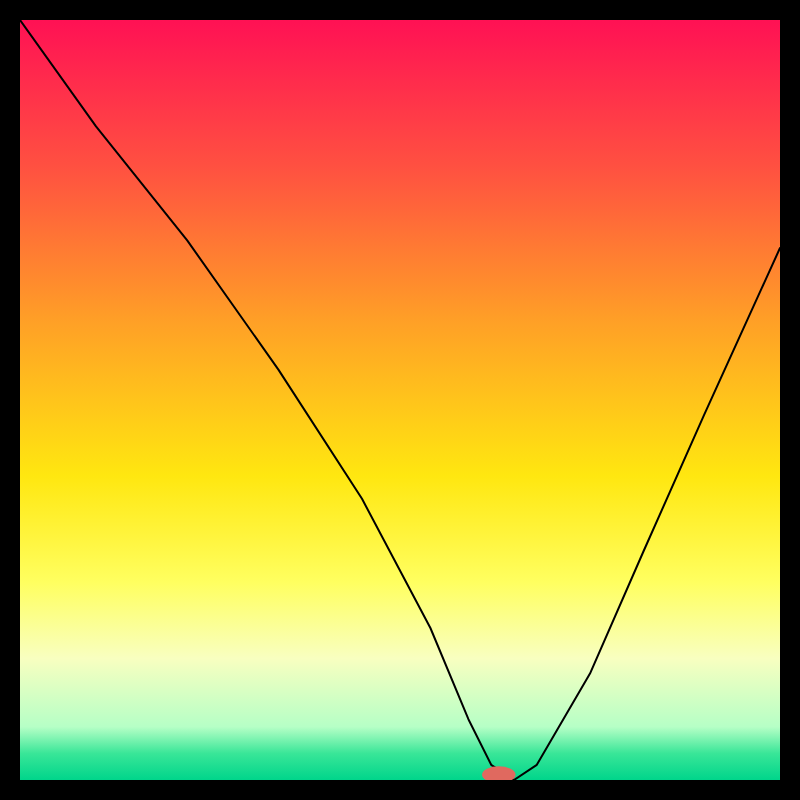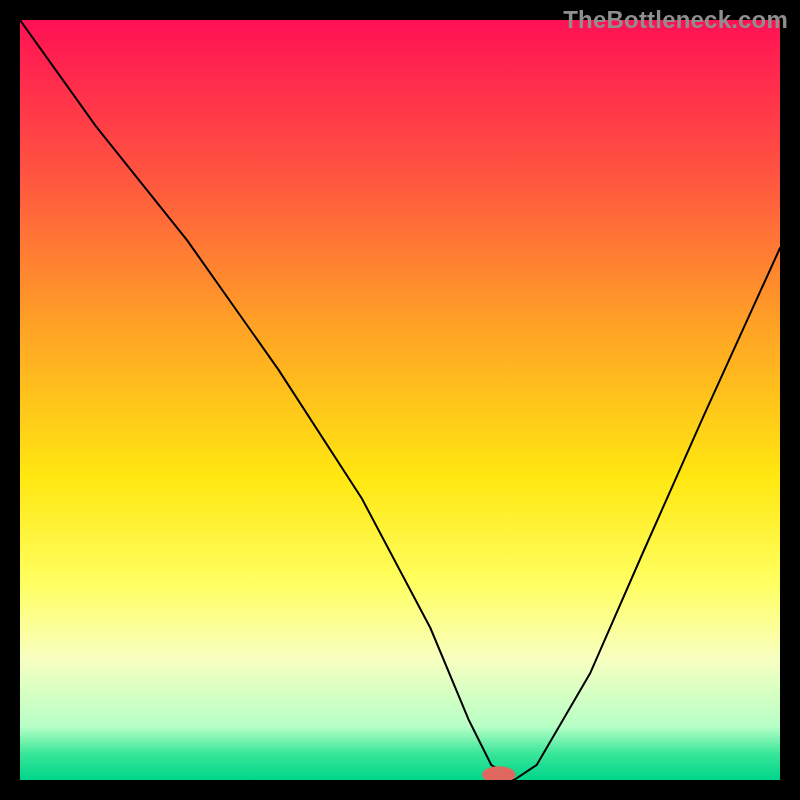--- a/index.html
+++ b/index.html
@@ -57,14 +57,13 @@
             <stop offset="93.00%" stop-color="#b6ffc6"></stop>
             <stop offset="96.50%" stop-color="#39e698"></stop>
             <stop offset="100.00%" stop-color="#00d58b"></stop>
           </linearGradient>
       </defs>
       <rect x="0" y="0" width="100" height="100" fill="url(#bg-grad)"></rect>
       <path id="curve" fill="none" stroke="#000" stroke-width="0.35" stroke-linejoin="round" stroke-linecap="round" vector-effect="non-scaling-stroke" style="stroke-width:2px" d="M0.00 0.00 L10.00 14.00 L22.00 29.00 L34.00 46.00 L45.00 63.00 L54.00 80.00 L59.00 92.00 L62.00 98.00 L65.00 100.00 L68.00 98.00 L75.00 86.00 L82.00 70.00 L90.00 52.00 L100.00 30.00"></path>
       <ellipse id="marker" cx="63" cy="99.3" rx="2.2" ry="1.1" fill="#e0695f"></ellipse>
     </svg>
   </div>
-  <div class="watermark">TheBottleneck.com</div>
 </div>
 
 </body></html>

